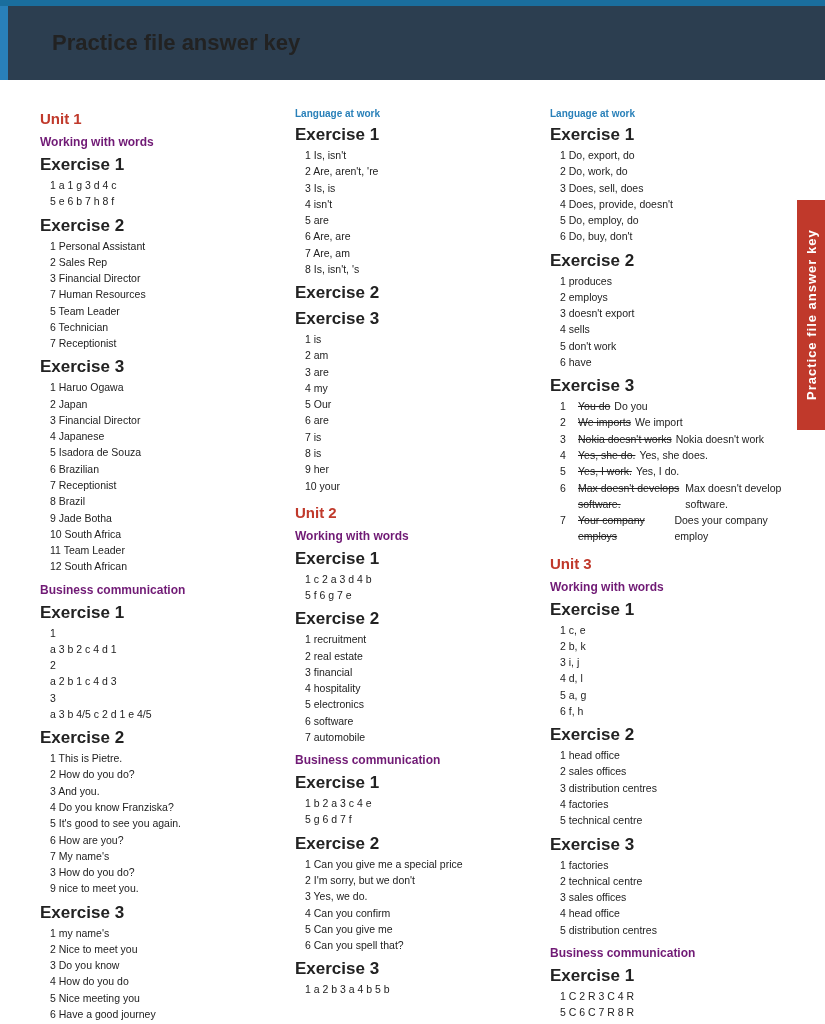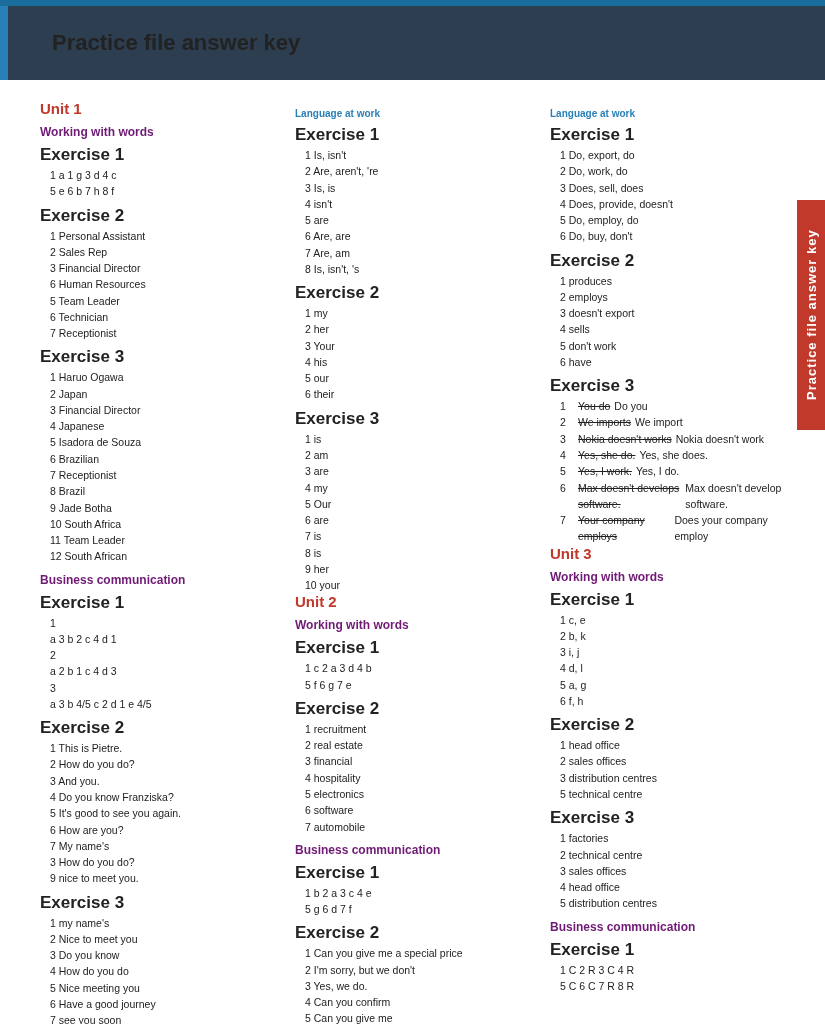--- a/index.html
+++ b/index.html
@@ -47,20 +47,21 @@
       padding-right: 20px;
     }
     .col:last-child { padding-right: 0; }
 
     
     .unit-title {
       color: #c0392b;
       font-size: 15px;
       font-weight: bold;
       margin-bottom: 6px;
+      margin-top: 10px;
     }
     .section-title {
       color: #701a75;
       font-size: 12px;
       font-weight: bold;
       margin-bottom: 4px;
       margin-top: 8px;
     }
     .lang-title {
       color: #2980b9;
@@ -139,21 +140,21 @@
       <div class="exercise-label">Exercise 1</div>
       <div class="exercise-content">
         <div>1  a    1 g    3 d    4 c</div>
         <div>5  e    6 b    7 h    8 f</div>
       </div>
       <div class="exercise-label">Exercise 2</div>
       <div class="exercise-content">
         <div>1  Personal Assistant</div>
         <div>2  Sales Rep</div>
         <div>3  Financial Director</div>
-        <div>6  Human Resources</div>
+        <div>7  Human Resources</div>
         <div>5  Team Leader</div>
         <div>6  Technician</div>
         <div>7  Receptionist</div>
       </div>
       <div class="exercise-label">Exercise 3</div>
       <div class="exercise-content">
         <div>1  Haruo Ogawa</div>
         <div>2  Japan</div>
         <div>3  Financial Director</div>
         <div>4  Japanese</div>
@@ -207,28 +208,20 @@
         <div>1  Is, isn't</div>
         <div>2  Are, aren't, 're</div>
         <div>3  Is, is</div>
         <div>4  isn't</div>
         <div>5  are</div>
         <div>6  Are, are</div>
         <div>7  Are, am</div>
         <div>8  Is, isn't, 's</div>
       </div>
       <div class="exercise-label">Exercise 2</div>
-      <div class="exercise-content">
-        <div>1  my</div>
-        <div>2  her</div>
-        <div>3  Your</div>
-        <div>4  his</div>
-        <div>5  our</div>
-        <div>6  their</div>
-      </div>
       <div class="exercise-label">Exercise 3</div>
       <div class="exercise-content">
         <div>1  is</div>
         <div>2  am</div>
         <div>3  are</div>
         <div>4  my</div>
         <div>5  Our</div>
         <div>6  are</div>
         <div>7  is</div>
         <div>8  is</div>
@@ -339,20 +332,21 @@
         <div>3  i, j</div>
         <div>4  d, l</div>
         <div>5  a, g</div>
         <div>6  f, h</div>
       </div>
       <div class="exercise-label">Exercise 2</div>
       <div class="exercise-content">
         <div>1  head office</div>
         <div>2  sales offices</div>
         <div>3  distribution centres</div>
+        <div>4  factories</div>
         <div>5  technical centre</div>
       </div>
       <div class="exercise-label">Exercise 3</div>
       <div class="exercise-content">
         <div>1  factories</div>
         <div>2  technical centre</div>
         <div>3  sales offices</div>
         <div>4  head office</div>
         <div>5  distribution centres</div>
       </div>

